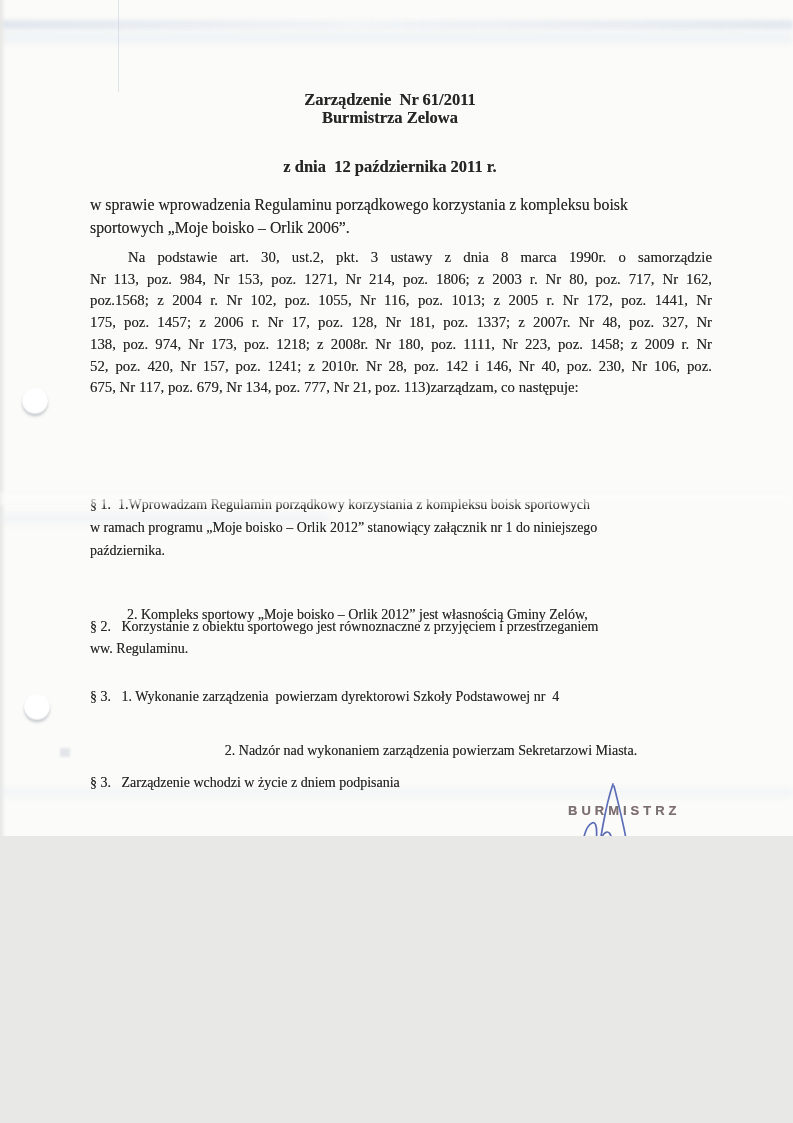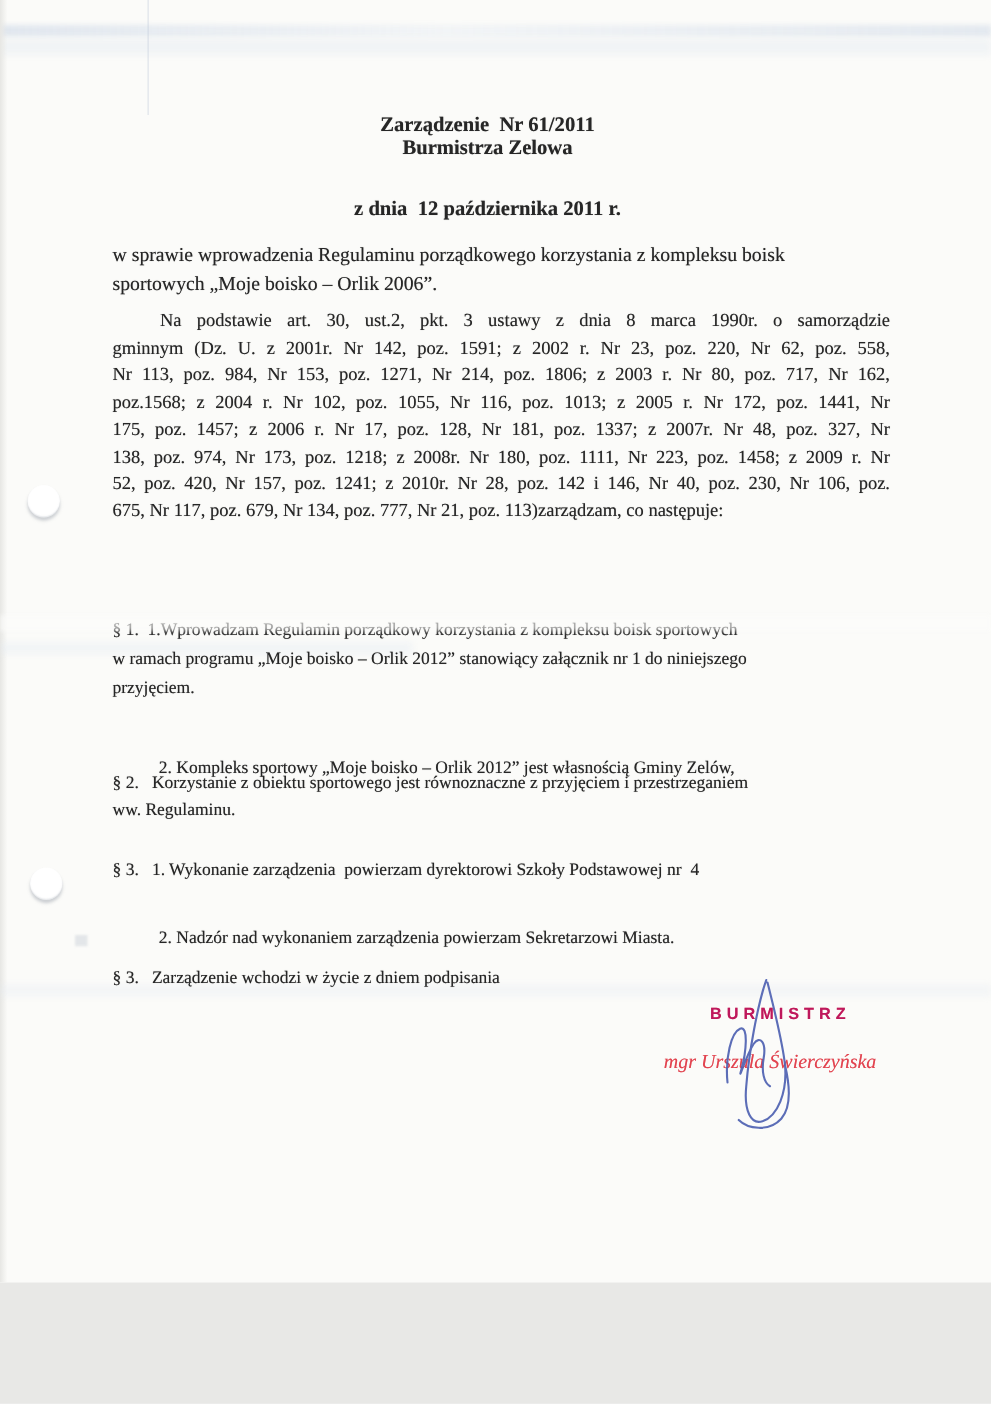--- a/index.html
+++ b/index.html
@@ -4,21 +4,21 @@
 <style>
   html, body { margin: 0; padding: 0; }
   body {
     width: 793px; height: 1123px;
     background: #e8e8e6;
     font-family: "Liberation Serif", serif;
     overflow: hidden;
   }
   .page {
     position: relative;
-    width: 793px; height: 1026px;
+    width: 793px; height: 836px;
     background: #fbfbf9;
     color: #262626;
     overflow: hidden;
     text-decoration: underline;
   }
   .line { white-space: pre-wrap; }
   .txt {
     text-shadow: 0 0 0.6px rgba(45,45,45,0.55);
   }
 
@@ -48,21 +48,21 @@
 
   
   .sec {
     position: absolute; left: 90px; width: 645px;
     font-size: 14px; line-height: 23px; margin-top: 32px;
   }
   .sec1   { top: 461px; }
   .sec1p2 { top: 571px; }
   .sec2   { top: 584px; line-height: 22px; }
   .sec3   { top: 653px; }
-  .sec3p2 { top: 707px; }
+  .sec3p2 { top: 707px; text-align: center; }
   .sec4   { top: 739px; }
   .indent37 { padding-left: 37px; }
 
   
   .stamp-title {
     position: absolute; left: 568px; top: 803px;
     font-family: "Liberation Sans", sans-serif;
     font-size: 13px; font-weight: 600; letter-spacing: 4px;
     text-shadow: 0 0 0.5px rgba(226,67,79,0.6);
   }
@@ -135,33 +135,32 @@
   <div class="heading-line h2 line txt">Burmistrza Zelowa</div>
   <div class="heading-line h3 line txt">z dnia  12 października 2011 r.</div>
 
   <div class="subject">
     <div class="line txt">w sprawie wprowadzenia Regulaminu porządkowego korzystania z kompleksu boisk</div>
     <div class="line txt">sportowych „Moje boisko – Orlik 2006”.</div>
   </div>
 
   <div class="basis">
     <div class="line txt jl indent">Na podstawie art. 30, ust.2, pkt. 3 ustawy z dnia 8 marca 1990r. o samorządzie</div>
-    <div class="line txt jl">gminnym (Dz. U. z 2001r. Nr 142, poz. 1591; z 2002 r. Nr 23, poz. 220, Nr 62, poz. 558,</div>
     <div class="line txt jl">Nr 113, poz. 984, Nr 153, poz. 1271, Nr 214, poz. 1806; z 2003 r. Nr 80, poz. 717, Nr 162,</div>
     <div class="line txt jl">poz.1568; z 2004 r. Nr 102, poz. 1055, Nr 116, poz. 1013; z 2005 r. Nr 172, poz. 1441, Nr</div>
     <div class="line txt jl">175, poz. 1457; z 2006 r. Nr 17, poz. 128, Nr 181, poz. 1337; z 2007r. Nr 48, poz. 327, Nr</div>
     <div class="line txt jl">138, poz. 974, Nr 173, poz. 1218; z 2008r. Nr 180, poz. 1111, Nr 223, poz. 1458; z 2009 r. Nr</div>
     <div class="line txt jl">52, poz. 420, Nr 157, poz. 1241; z 2010r. Nr 28, poz. 142 i 146, Nr 40, poz. 230, Nr 106, poz.</div>
     <div class="line txt">675, Nr 117, poz. 679, Nr 134, poz. 777, Nr 21, poz. 113)zarządzam, co następuje:</div>
   </div>
 
   <div class="sec sec1">
     <div class="line txt">§ 1.  1.Wprowadzam Regulamin porządkowy korzystania z kompleksu boisk sportowych</div>
     <div class="line txt">w ramach programu „Moje boisko – Orlik 2012” stanowiący załącznik nr 1 do niniejszego</div>
-    <div class="line txt">przyjęciem.</div>
+    <div class="line txt">października.</div>
   </div>
 
   <div class="sec sec1p2">
     <div class="line txt indent37">2. Kompleks sportowy „Moje boisko – Orlik 2012” jest własnością Gminy Zelów,</div>
   </div>
 
   <div class="sec sec2">
     <div class="line txt">§ 2.   Korzystanie z obiektu sportowego jest równoznaczne z przyjęciem i przestrzeganiem</div>
     <div class="line txt">ww. Regulaminu.</div>
   </div>
@@ -173,21 +172,21 @@
   <div class="sec sec3p2">
     <div class="line txt indent37">2. Nadzór nad wykonaniem zarządzenia powierzam Sekretarzowi Miasta.</div>
   </div>
 
   <div class="sec sec4">
     <div class="line txt">§ 3.   Zarządzenie wchodzi w życie z dniem podpisania</div>
   </div>
 
   <div class="band band-mid-fade"></div>
 
-  <div class="stamp-title line" style="color: #be185d;">BURMISTRZ</div>
+  <div class="stamp-title line" style="color: #737373;">BURMISTRZ</div>
   <div class="stamp-name line" style="color: rgb(226, 67, 79);">mgr Urszula Świerczyńska</div>
 
   <svg class="ink-signature" viewBox="0 0 85 135" xmlns="http://www.w3.org/2000/svg">
     <g fill="none" stroke-linecap="round" stroke-linejoin="round" opacity="0.92">
       <path class="ink-path" stroke-width="1.7" d="M 12 92 C 10 72, 15 52, 22 49 C 29 46, 27 68, 23 82 C 20 93, 27 70, 33 61 C 38 54, 43 60, 41 72 C 39 83, 41 92, 46 95" stroke="#4f62b2"></path>
       <path class="ink-path" stroke-width="1.7" d="M 43 10 C 36 30, 29 69, 27 95 C 25 115, 31 126, 40 123 C 52 119, 60 100, 58 78 C 56 59, 49 32, 44 12 M 58 78 C 62 95, 63 112, 55 121 C 45 132, 28 129, 21 122" stroke="#4f62b2"></path>
     </g>
   </svg>
 
 </div>

